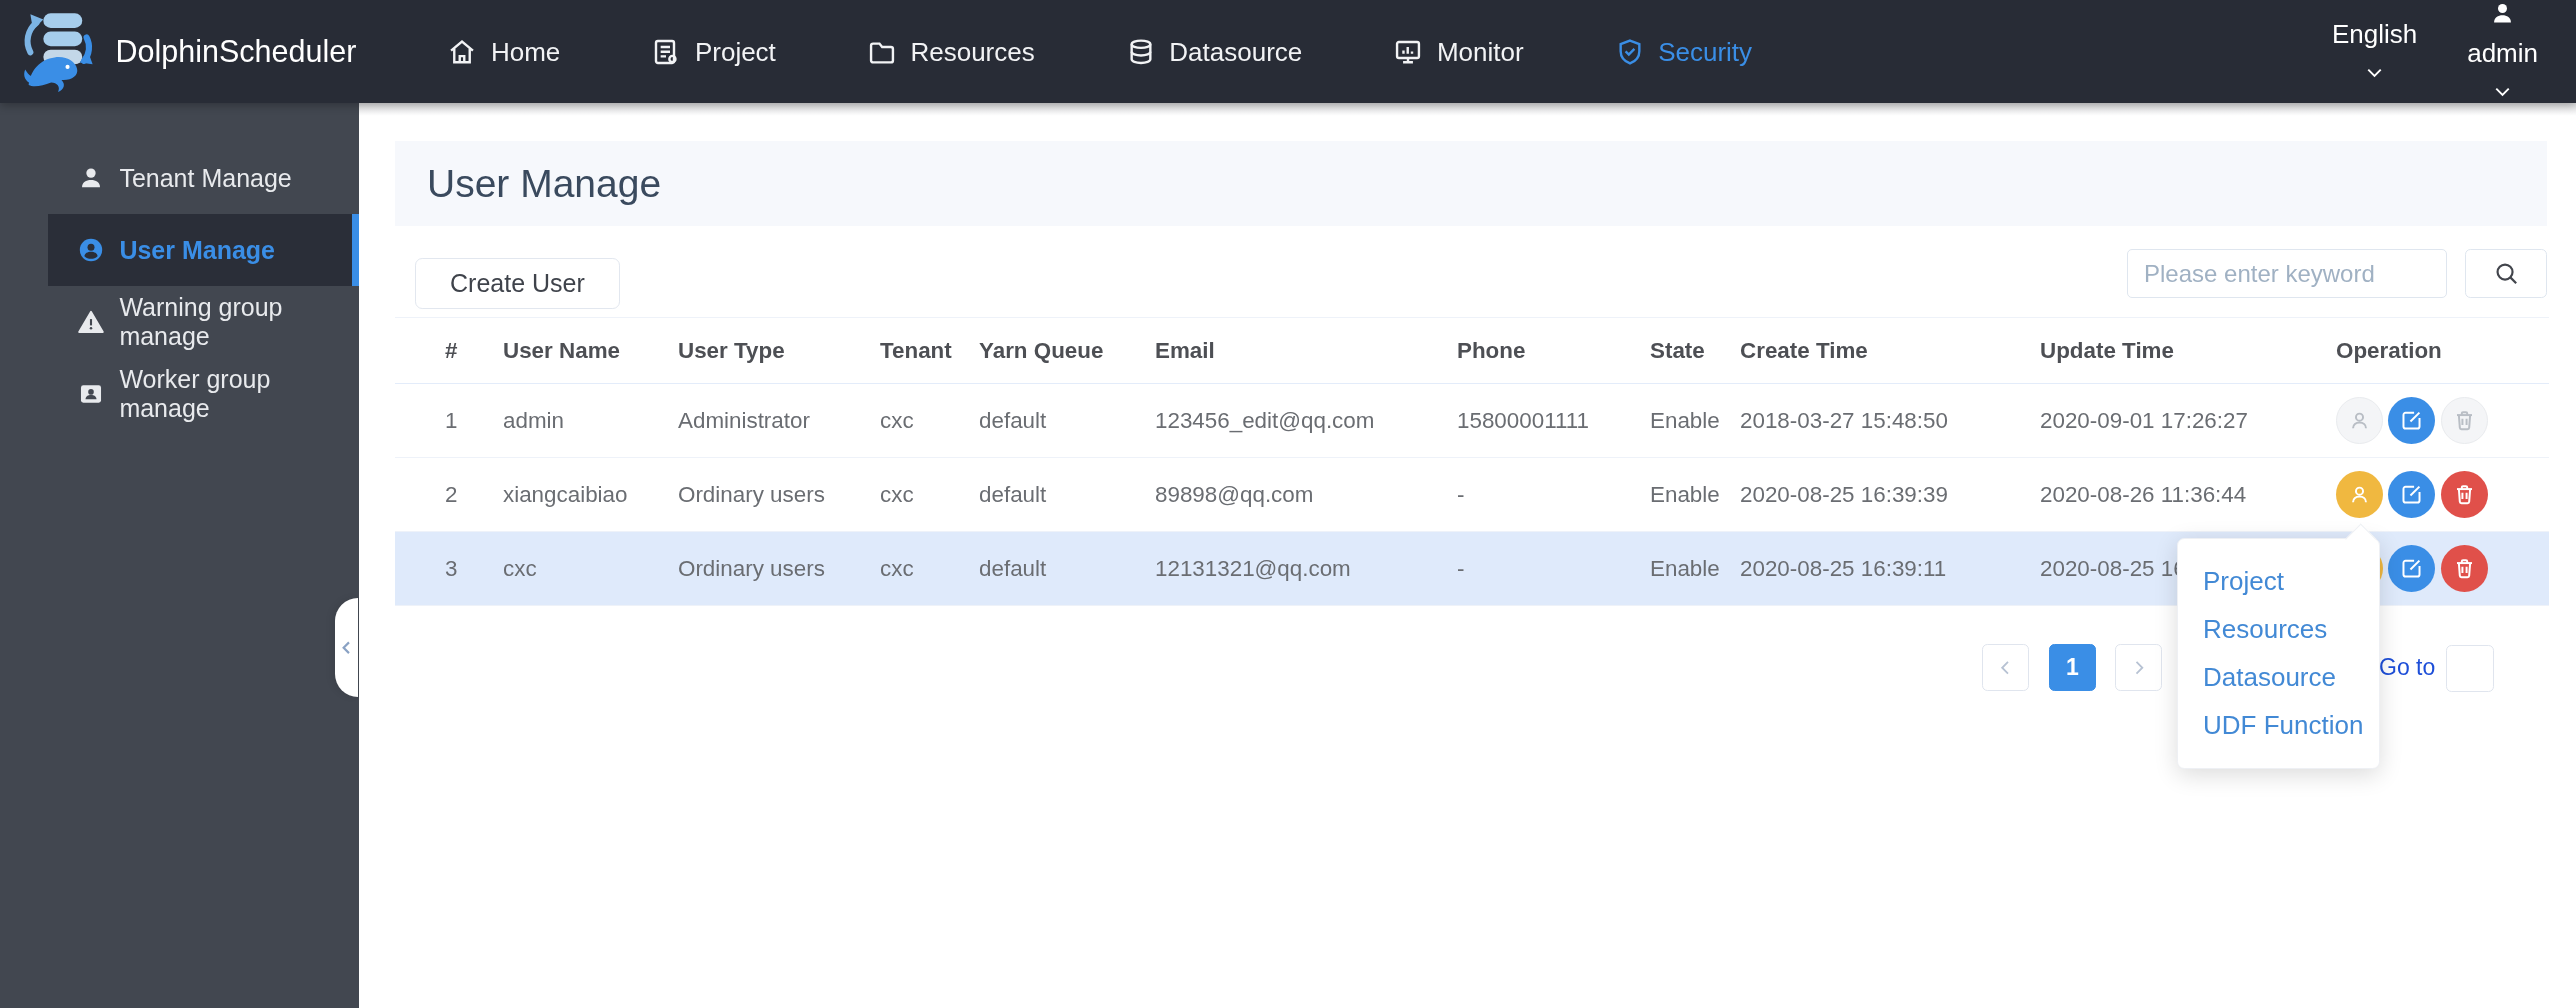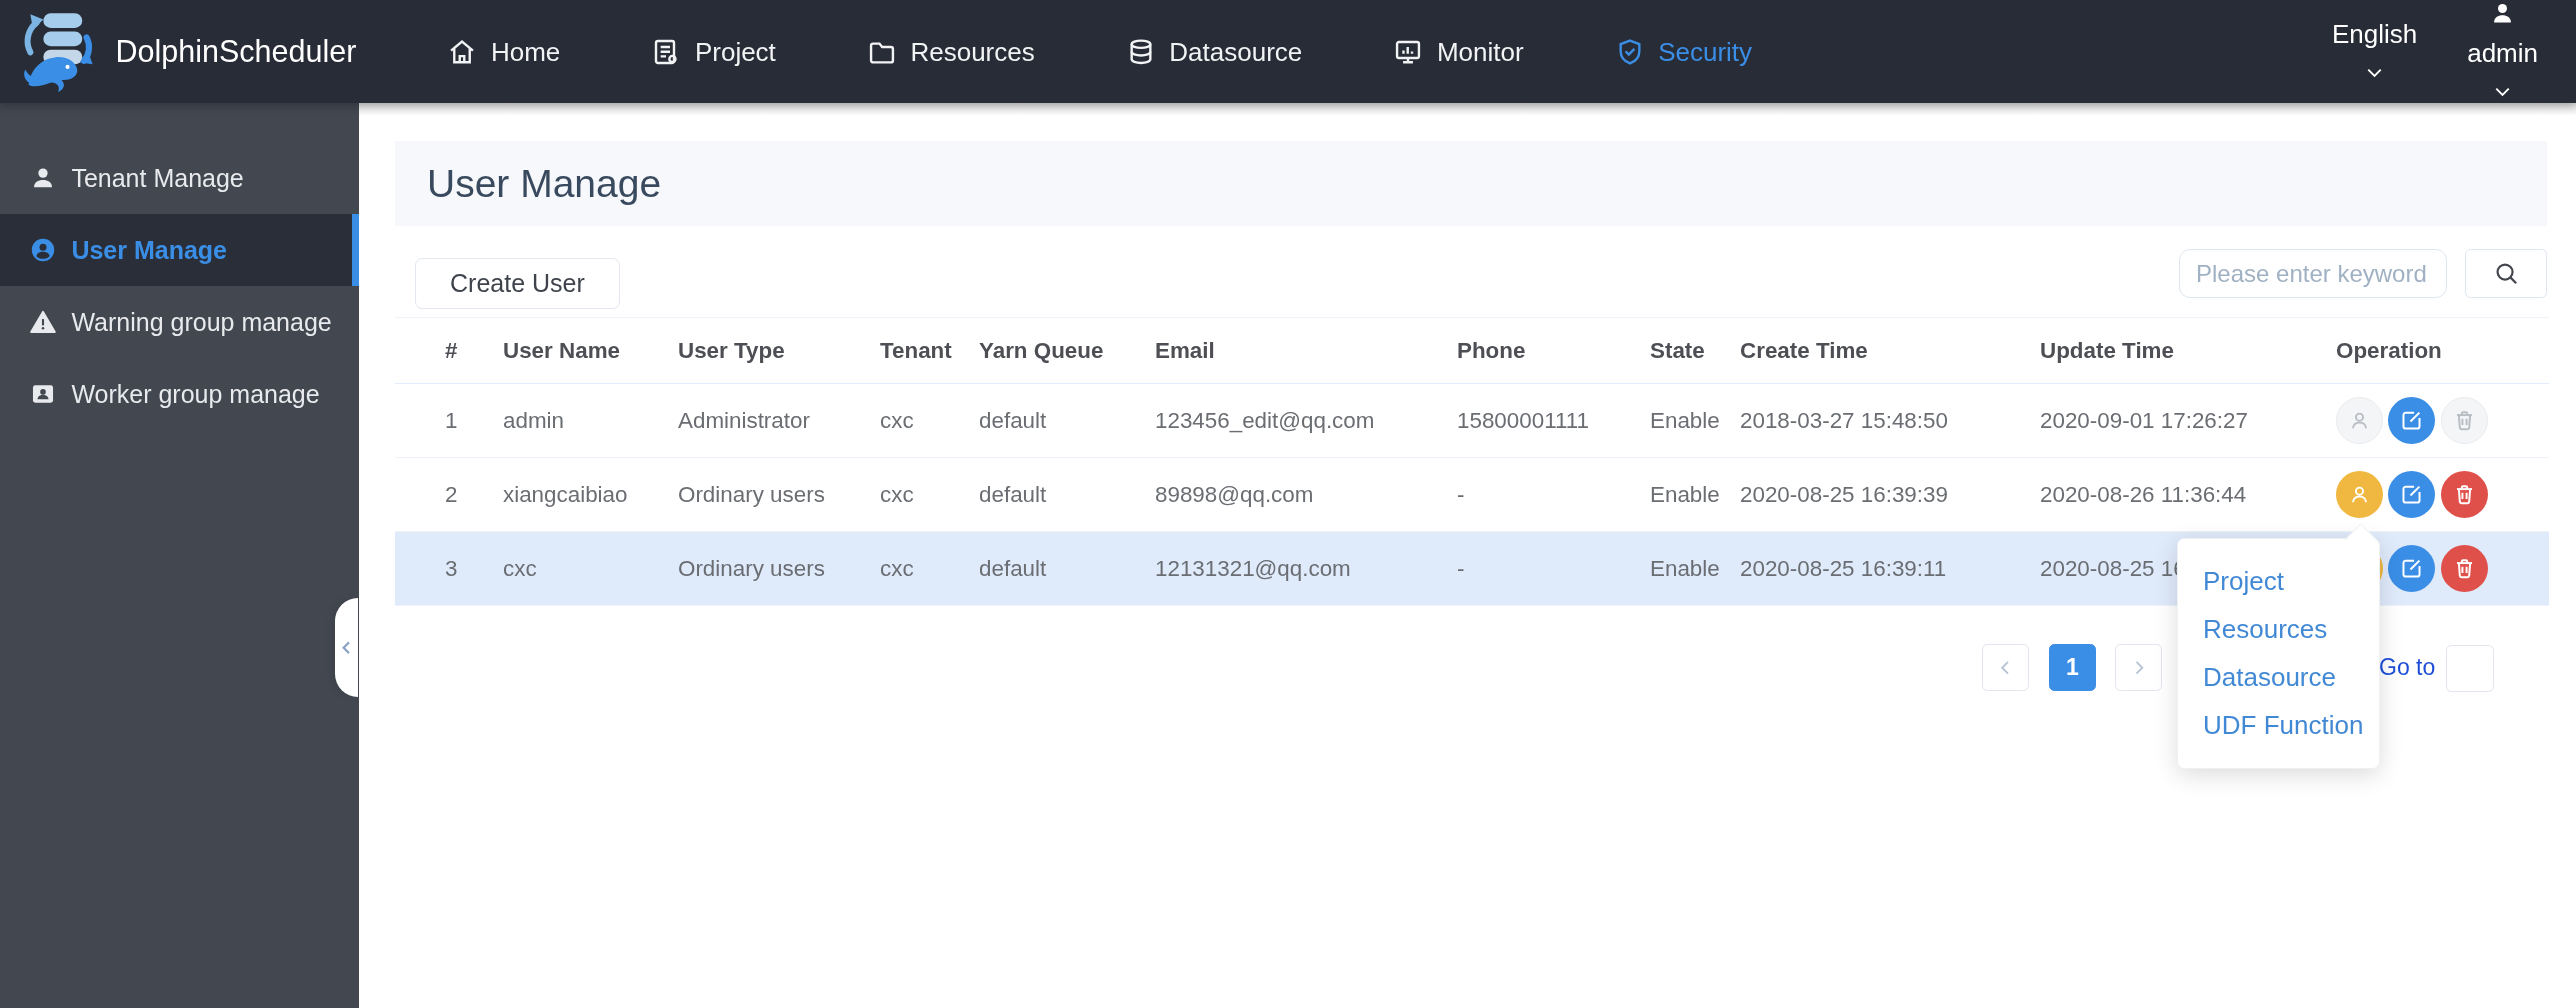--- a/index.html
+++ b/index.html
@@ -21,21 +21,21 @@
   .nav-item{display:flex;align-items:flex-end;gap:12.6px;color:#f2f3f5;font-size:26px;cursor:pointer;}
   .nav-item svg{width:32px;height:32px;display:block;}
   .nav-item.active{color:var(--accent);}
   .nav-right{margin-left:auto;display:flex;align-items:center;gap:50px;color:#fff;font-size:26px;}
   .nav-right .grp{display:flex;align-items:center;gap:10.8px;cursor:pointer;flex-direction:column;}
   .chev{width:23px;height:23px;}
 
   
   .layout{display:flex;height:905px;}
   .sidebar{position:relative;width:359px;background:var(--side-bg);flex:0 0 359px;
-    padding-top:39px;box-shadow:2.7px 0 9px rgba(0,0,0,.10);}
+    padding-top:39px;box-shadow:2.7px 0 9px rgba(0,0,0,.10);padding-left:48px;}
   .side-item{height:72px;display:flex;align-items:center;gap:14.4px;padding-left:29px;
     color:#e8eaed;font-size:25px;cursor:pointer;position:relative;}
   .side-item svg{width:28px;height:28px;flex:0 0 28px;display:block;}
   .side-item.active{background:var(--side-active-bg);color:var(--accent);font-weight:bold;}
   .side-item.active::after{content:'';position:absolute;right:0;top:0;bottom:0;width:7.2px;background:var(--accent);}
 
   .collapse-handle{position:absolute;left:335px;top:598px;width:23px;height:99px;background:#fff;
     border-radius:99px 0 0 99px;z-index:40;display:flex;align-items:center;justify-content:center;
     box-shadow:-3.6px 0 7.2px rgba(0,0,0,.07);cursor:pointer;}
   .collapse-handle svg{width:21.5px;height:21.5px;}
@@ -44,21 +44,21 @@
   .content{position:relative;flex:1;background:#fff;}
   .content::before{content:'';position:absolute;left:0;right:0;top:0;height:12.6px;
     background:linear-gradient(rgba(40,44,54,.16),rgba(40,44,54,0));pointer-events:none;}
   .title-band{position:absolute;left:36px;right:29px;top:38px;height:85px;background:var(--band);
     display:flex;align-items:center;padding-left:32px;}
   .page-title{font-size:39px;color:#3a4a5e;}
   .toolbar{position:absolute;left:36px;right:29px;top:145px;height:51px;display:flex;align-items:center;}
   .btn-create{margin-left:20px;height:51px;padding:0 34px;background:#fff;border:0.9px solid #e2e7ef;
     border-radius:7.2px;font-size:25px;color:#3f434b;font-family:inherit;cursor:pointer;margin-top:20px;}
   .search-box{margin-left:auto;display:flex;align-items:center;gap:18px;}
-  .search-input{width:268px;height:49px;border:0.9px solid #dfe6ef;border-radius:11px;padding:0 16px;
+  .search-input{width:320px;height:49px;border:0.9px solid #dfe6ef;border-radius:5px;padding:0 16px;
     font-size:24px;color:#0f766e;font-family:inherit;outline:none;}
   .search-input::placeholder{color:#a0b1c3;}
   .btn-search{width:82px;height:49px;background:#fff;border:0.9px solid #dfe6ef;border-radius:5.4px;
     display:flex;align-items:center;justify-content:center;cursor:pointer;}
   .btn-search svg{width:29px;height:29px;}
 
   
   .table-wrap{position:absolute;left:36px;right:29px;top:214px;}
   table{border-collapse:collapse;table-layout:fixed;width:2153px;}
   th{height:66px;text-align:left;font-size:22.4px;font-weight:bold;color:#4d4f54;

